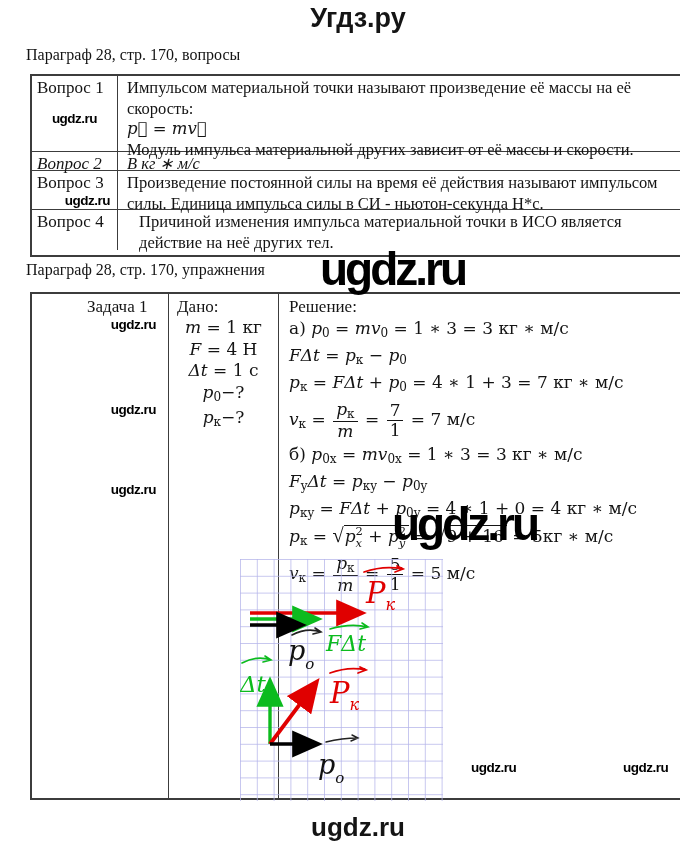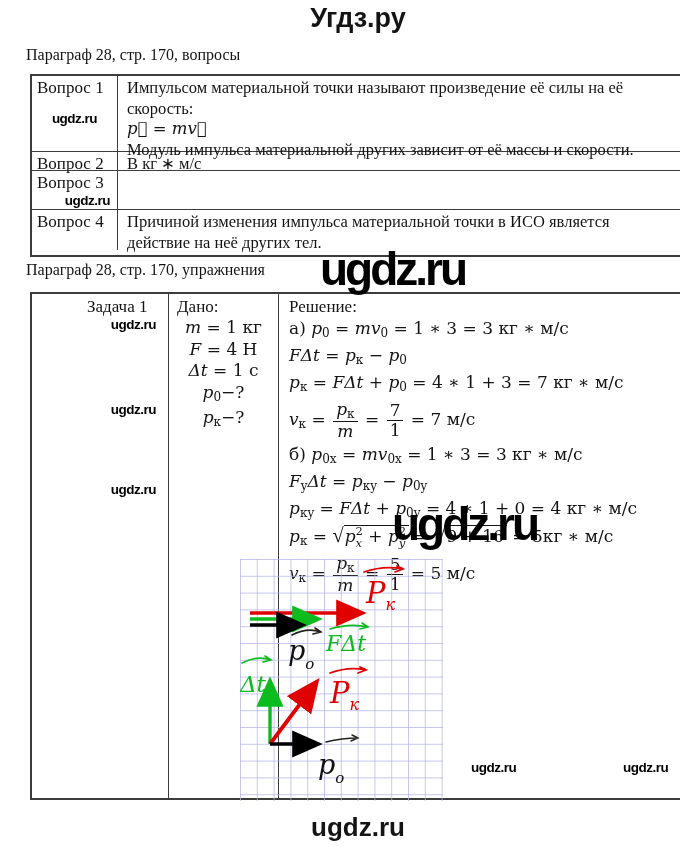--- a/index.html
+++ b/index.html
@@ -19,25 +19,25 @@
     font-size:13.5px; letter-spacing:-0.5px; color:#000; }
   .wm-lg { font-family:"Liberation Sans", sans-serif; font-weight:800;
     font-size:46px; letter-spacing:-3px; color:#000; line-height:1; z-index:5; }
   .wm-footer { top:812px; left:0; width:680px; text-align:center;
     font-family:"Liberation Sans", sans-serif; font-weight:bold; font-size:26px; }
 
   
   .tbl { border:2px solid #3c3c3c; background:#fff; }
   .q-table { left:12px; top:74px; width:653px; height:183px; }
   .q-row { display:flex; border-bottom:1.5px solid #3c3c3c; }
-  .q-row:last-child { border-bottom:none; }
+  .q-row:last-child { border-bottom:none;gap:12px; }
   .q-label-cell { width:86px; border-right:1.5px solid #3c3c3c;
     padding:2px 5px; font-size:17px; flex-shrink:0; }
   .q-answer-cell { flex:1; padding:2px 9px; font-size:16.5px; line-height:20.6px; }
-  .r1 { height:76px; } .r2 { height:19px; } .r3 { height:39px; } .r4 { height:40px; }
+  .r1 { height:76px; } .r2 { height:19px;font-style:italic; } .r3 { height:39px; } .r4 { height:40px; }
   .q1-wm { text-align:center; margin-top:13px; }
   .q3-wm { text-align:right; padding-right:2px; margin-top:0px; }
 
   .t-table { left:12px; top:292px; width:653px; height:508px; display:flex;padding-left:47px; }
   .t-col1 { width:90px; border-right:1.5px solid #3c3c3c; padding:3px 8px;
     font-size:17px; position:relative; flex-shrink:0; }
   .t-col2 { width:110px; border-right:1.5px solid #3c3c3c; padding:3px 8px;
     font-size:17px; flex-shrink:0; }
   .t-col3 { flex:1; padding:3px 10px; font-size:17px; position:relative; }
 
@@ -71,37 +71,40 @@
 
 <div class="abs para-heading" style="top:46px;">Параграф 28, стр. 170, вопросы</div>
 
 <div class="abs tbl q-table">
   <div class="q-row r1">
     <div class="q-label-cell">
       <div>Вопрос 1</div>
       <div class="wm-sm q1-wm">ugdz.ru</div>
     </div>
     <div class="q-answer-cell">
-      <div>Импульсом материальной точки называют произведение её силы на её скорость:</div>
+      <div>Импульсом материальной точки называют произведение её массы на её скорость:</div>
       <div><span class="mi">p⃗</span><span class="mn"> = </span><span class="mi">mv⃗</span></div>
       <div>Модуль импульса материальной других зависит от её массы и скорости.</div>
     </div>
   </div>
   <div class="q-row r2">
     <div class="q-label-cell">
       <div>Вопрос 2</div>
     </div>
     <div class="q-answer-cell">
       <div>В кг ∗ м/с</div>
     </div>
   </div>
   <div class="q-row r3">
     <div class="q-label-cell">
       <div>Вопрос 3</div>
       <div class="wm-sm q3-wm">ugdz.ru</div>
+    </div>
+    <div class="q-answer-cell">
+      <div>Произведение постоянной силы на время её действия называют импульсом силы. Единица импульса силы в СИ - ньютон-секунда Н*с.</div>
     </div>
   </div>
   <div class="q-row r4">
     <div class="q-label-cell">
       <div>Вопрос 4</div>
     </div>
     <div class="q-answer-cell">
       <div>Причиной изменения импульса материальной точки в ИСО является действие на неё других тел.</div>
     </div>
   </div>

